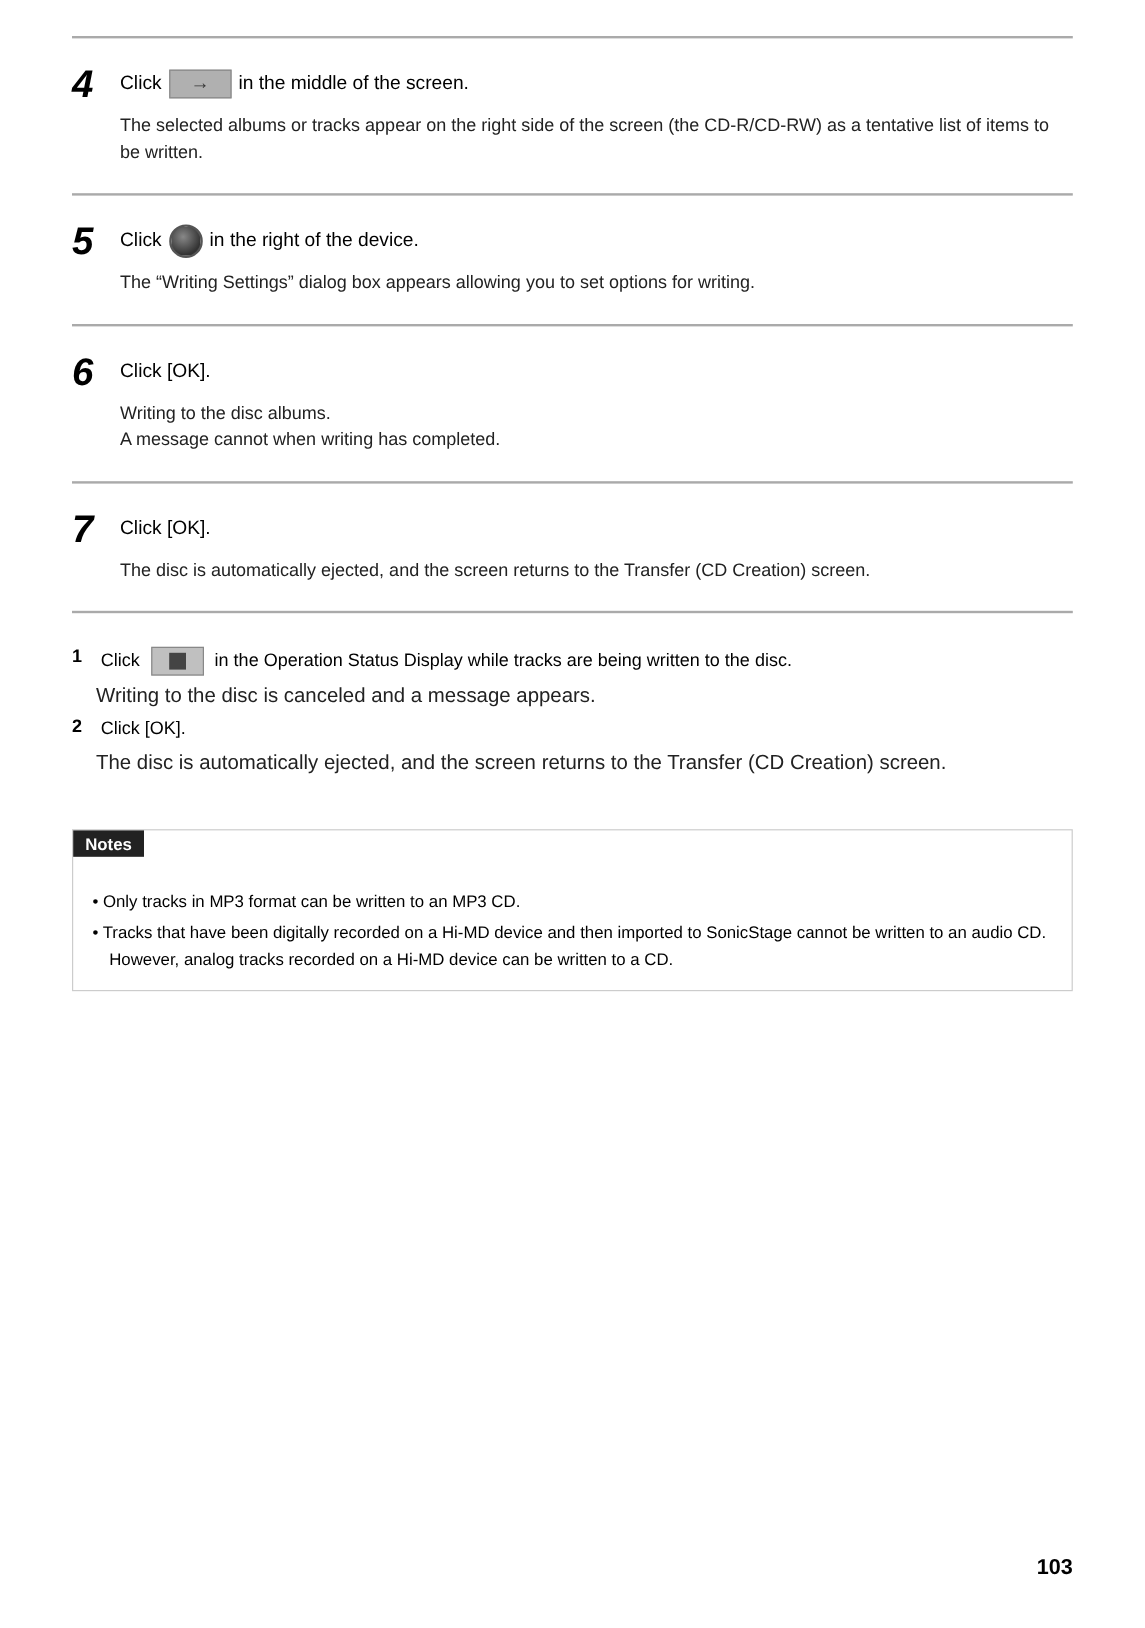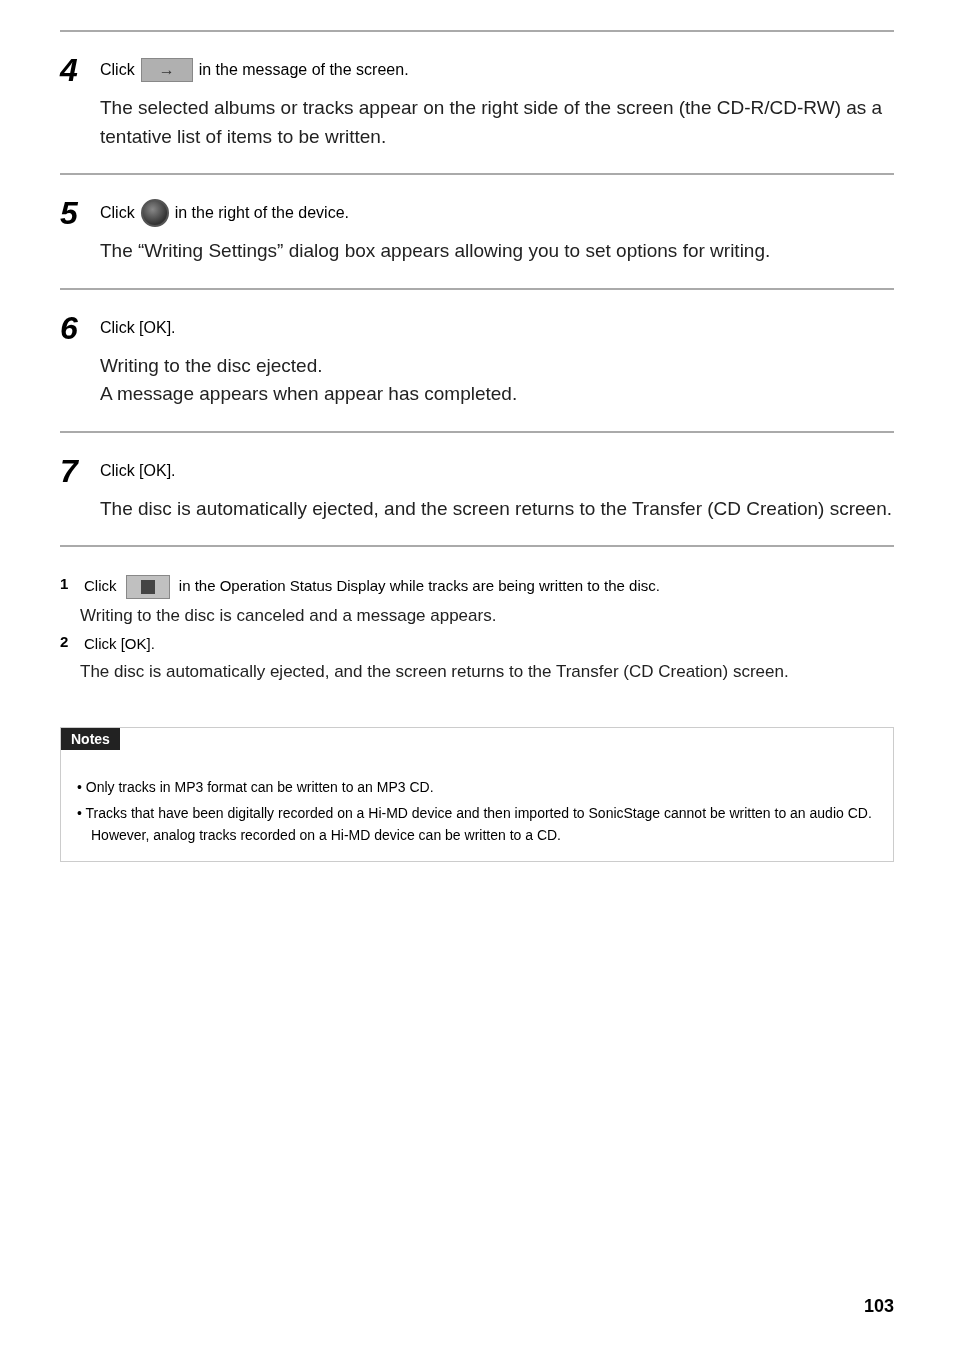--- a/index.html
+++ b/index.html
@@ -43,21 +43,21 @@
     .step-title-inline {
       font-size: 16px;
       display: flex;
       align-items: center;
       flex-wrap: wrap;
       gap: 6px;
     }
 
     .step-body {
       padding-left: 40px;
-      font-size: 19px;
+      font-size: 15px;
       line-height: 1.5;
       color: #222;
     }
 
     
     .icon-arrow {
       display: inline-flex;
       align-items: center;
       justify-content: center;
       width: 52px;
@@ -180,21 +180,21 @@
 <body>
 
 <div class="page-container">
 
   <div class="step-section">
     <div class="step-header">
       <span class="step-number">4</span>
       <span class="step-title-inline">
         <span>Click</span>
         <span class="icon-arrow"></span>
-        <span>in the message of the screen.</span>
+        <span>in the middle of the screen.</span>
       </span>
     </div>
     <div class="step-body">The selected albums or tracks appear on the right side of the screen (the CD-R/CD-RW) as a tentative list of items to be written.</div>
   </div>
 
   <div class="step-section">
     <div class="step-header">
       <span class="step-number">5</span>
       <span class="step-title-inline">
         <span>Click</span>
@@ -206,22 +206,22 @@
   </div>
 
   <div class="step-section">
     <div class="step-header">
       <span class="step-number">6</span>
       <span class="step-title-inline">
         <span>Click [OK].</span>
       </span>
     </div>
     <div class="step-body">
-      <div>Writing to the disc ejected.</div>
-      <div>A message appears when appear has completed.</div>
+      <div>Writing to the disc albums.</div>
+      <div>A message cannot when writing has completed.</div>
     </div>
   </div>
 
   <div class="step-section divider-bottom">
     <div class="step-header">
       <span class="step-number">7</span>
       <span class="step-title-inline">
         <span>Click [OK].</span>
       </span>
     </div>

